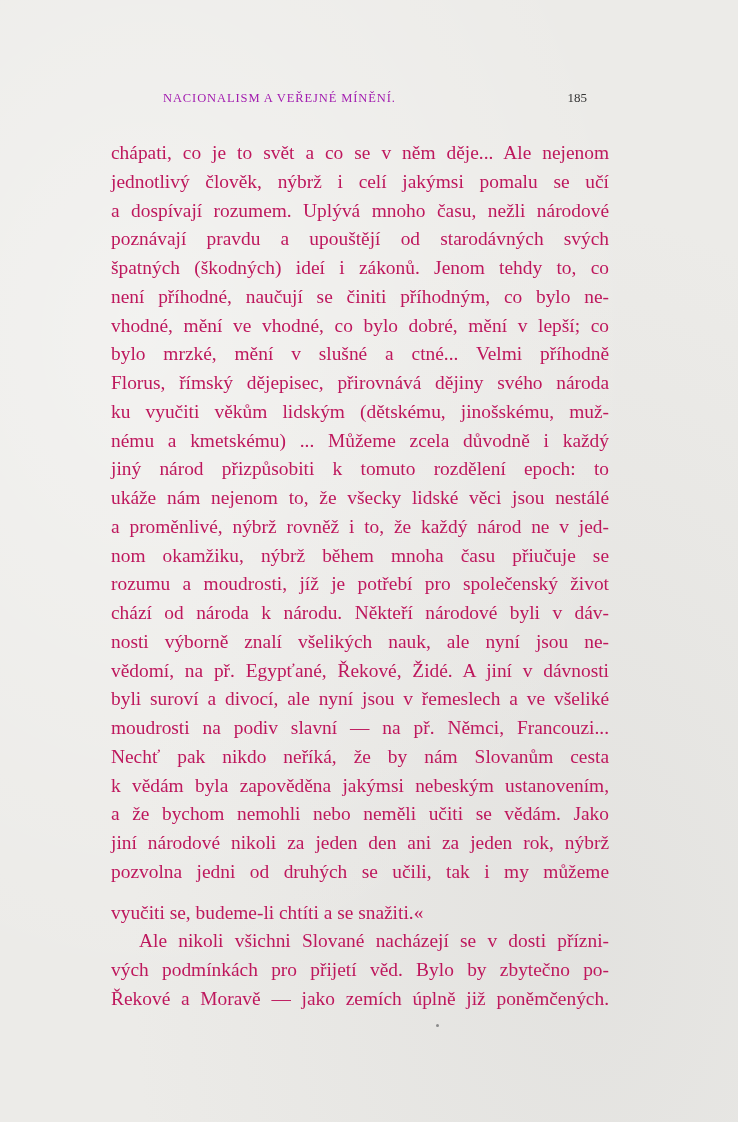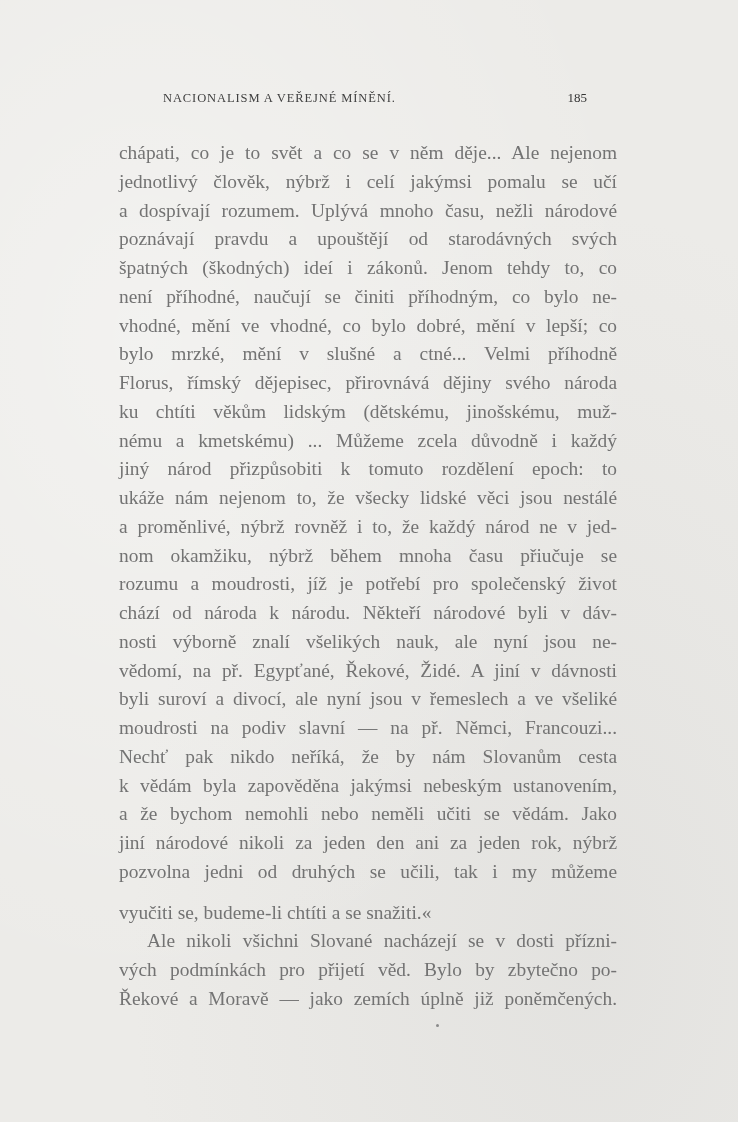--- a/index.html
+++ b/index.html
@@ -13,27 +13,27 @@
     color: #2a2a2a;
     position: relative;
   }
   .page { position: absolute; left: 0; top: 0; width: 738px; height: 1122px; }
   .running-head {
     position: absolute; top: 90px; left: 163px; width: 424px;
     display: flex; justify-content: space-between; align-items: baseline;
     font-family: "Liberation Serif", serif;
   }
   .running-title {
-    font-size: 12.5px; letter-spacing: 0.9px; color: #404040;
+    font-size: 12.5px; letter-spacing: 0.9px; color: #a21caf;
   }
   .page-number { font-size: 13px; color: #333; }
   .body-text {
-    position: absolute; top: 139px; left: 119px; width: 498px;
+    position: absolute; top: 139px; left: 111px; width: 498px;
     font-family: "Liberation Serif", serif;
-    font-size: 19.4px; line-height: 28.75px; color: #737373;
+    font-size: 19.4px; line-height: 28.75px; color: #be185d;
   }
   .line {
     display: block; white-space: nowrap; text-align: justify;
     text-align-last: justify; height: 28.75px;
   }
   .line.last { text-align-last: left; margin-top: 12px; }
   .line.indent { padding-left: 28px; }
   .stray-mark {
     position: absolute; width: 3px; height: 3px; border-radius: 50%;
     background: #8a8a8a; left: 436px; top: 1024px;
@@ -51,21 +51,21 @@
   <div class="body-text">
     <span class="line">chápati, co je to svět a co se v něm děje... Ale nejenom</span>
     <span class="line">jednotlivý člověk, nýbrž i celí jakýmsi pomalu se učí</span>
     <span class="line">a dospívají rozumem. Uplývá mnoho času, nežli národové</span>
     <span class="line">poznávají pravdu a upouštějí od starodávných svých</span>
     <span class="line">špatných (škodných) ideí i zákonů. Jenom tehdy to, co</span>
     <span class="line">není příhodné, naučují se činiti příhodným, co bylo ne-</span>
     <span class="line">vhodné, mění ve vhodné, co bylo dobré, mění v lepší; co</span>
     <span class="line">bylo mrzké, mění v slušné a ctné... Velmi příhodně</span>
     <span class="line">Florus, římský dějepisec, přirovnává dějiny svého národa</span>
-    <span class="line">ku chtíti věkům lidským (dětskému, jinošskému, muž-</span>
+    <span class="line">ku vyučiti věkům lidským (dětskému, jinošskému, muž-</span>
     <span class="line">nému a kmetskému) ... Můžeme zcela důvodně i každý</span>
     <span class="line">jiný národ přizpůsobiti k tomuto rozdělení epoch: to</span>
     <span class="line">ukáže nám nejenom to, že všecky lidské věci jsou nestálé</span>
     <span class="line">a proměnlivé, nýbrž rovněž i to, že každý národ ne v jed-</span>
     <span class="line">nom okamžiku, nýbrž během mnoha času přiučuje se</span>
     <span class="line">rozumu a moudrosti, jíž je potřebí pro společenský život</span>
     <span class="line">chází od národa k národu. Někteří národové byli v dáv-</span>
     <span class="line">nosti výborně znalí všelikých nauk, ale nyní jsou ne-</span>
     <span class="line">vědomí, na př. Egypťané, Řekové, Židé. A jiní v dávnosti</span>
     <span class="line">byli suroví a divocí, ale nyní jsou v řemeslech a ve všeliké</span>

